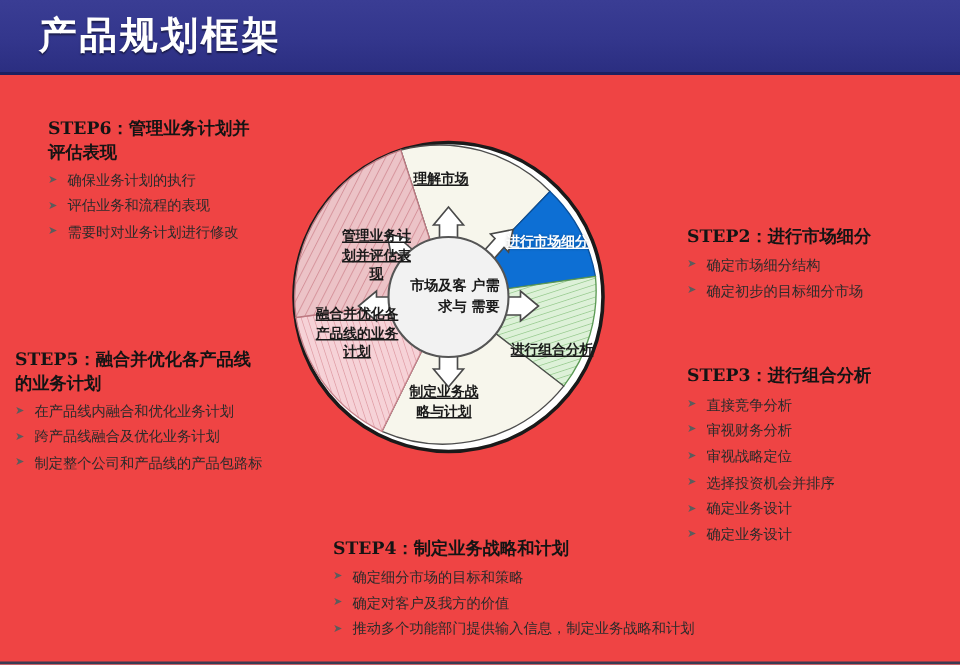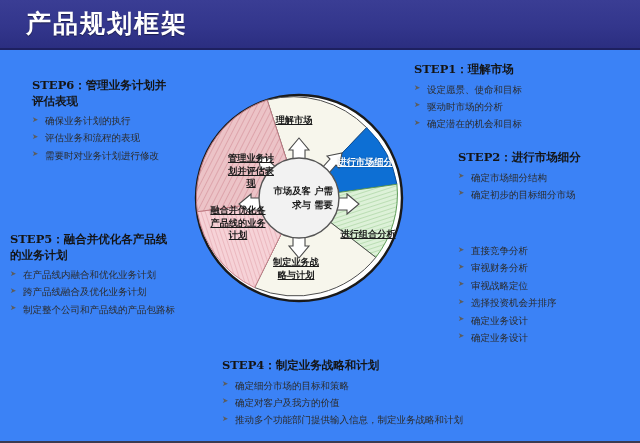--- a/index.html
+++ b/index.html
@@ -3,21 +3,21 @@
 <meta charset="utf-8">
 <style>
   html,body{margin:0;padding:0;}
   body{
     width:640px;height:443px;
     background:#ffffff;
     font-family:"DejaVu Sans","Liberation Sans",sans-serif;
     overflow:hidden;
     position:relative;
   }
-  .slide{position:relative;width:640px;height:443px;background:#3b82f6;overflow:hidden;}
+  .slide{position:relative;width:640px;height:443px;background:#ef4444;overflow:hidden;}
 
   
   .titlebar{
     position:absolute;left:0;top:0;width:640px;height:48px;
     background:linear-gradient(180deg,#3a3d94 0%,#33368c 55%,#2b2e81 100%);
     border-bottom:2px solid #1d2060;
   }
   .title-text{
     position:absolute;left:26px;top:7px;
     color:#ffffff;font-size:25px;font-weight:700;letter-spacing:2px;
@@ -144,38 +144,31 @@
     <div class="seg-label lbl-bottom">制定业务战
 略与计划</div>
     <div class="seg-label lbl-rose2">融合并优化各
 产品线的业务
 计划</div>
     <div class="seg-label lbl-rose1">管理业务计
 划并评估表
 现</div>
   </div>
 
-  <div class="step" id="step1">
-    <div class="step-h">STEP1：理解市场</div>
-    <ul class="bullets">
-      <li>设定愿景、使命和目标</li>
-      <li>驱动时市场的分析</li>
-      <li>确定潜在的机会和目标</li>
-    </ul>
-  </div>
 
   <div class="step" id="step2">
     <div class="step-h">STEP2：进行市场细分</div>
     <ul class="bullets">
       <li>确定市场细分结构</li>
       <li>确定初步的目标细分市场</li>
     </ul>
   </div>
 
   <div class="step" id="step3">
+    <div class="step-h">STEP3：进行组合分析</div>
     <ul class="bullets">
       <li>直接竞争分析</li>
       <li>审视财务分析</li>
       <li>审视战略定位</li>
       <li>选择投资机会并排序</li>
       <li>确定业务设计</li>
       <li>确定业务设计</li>
     </ul>
   </div>
 

